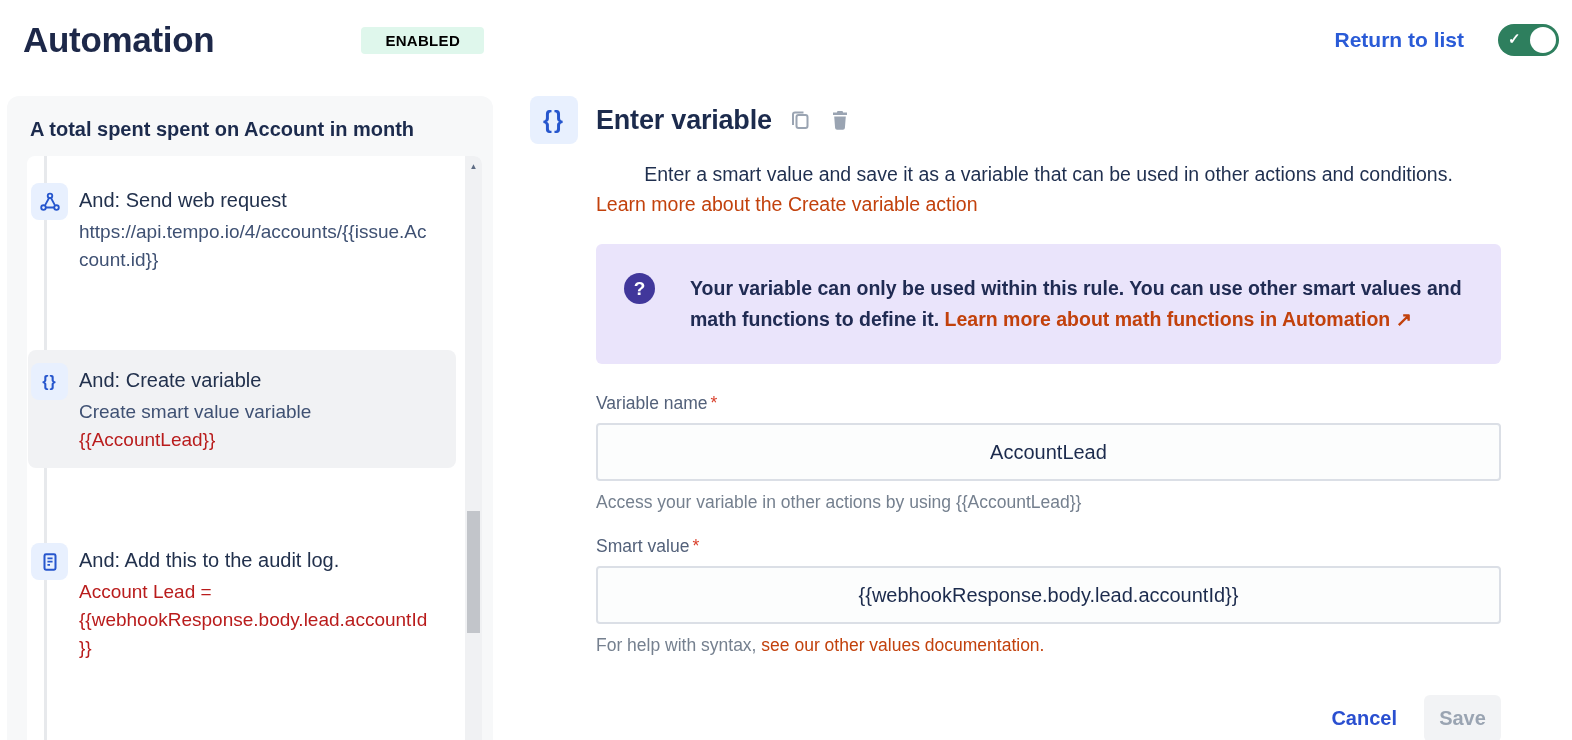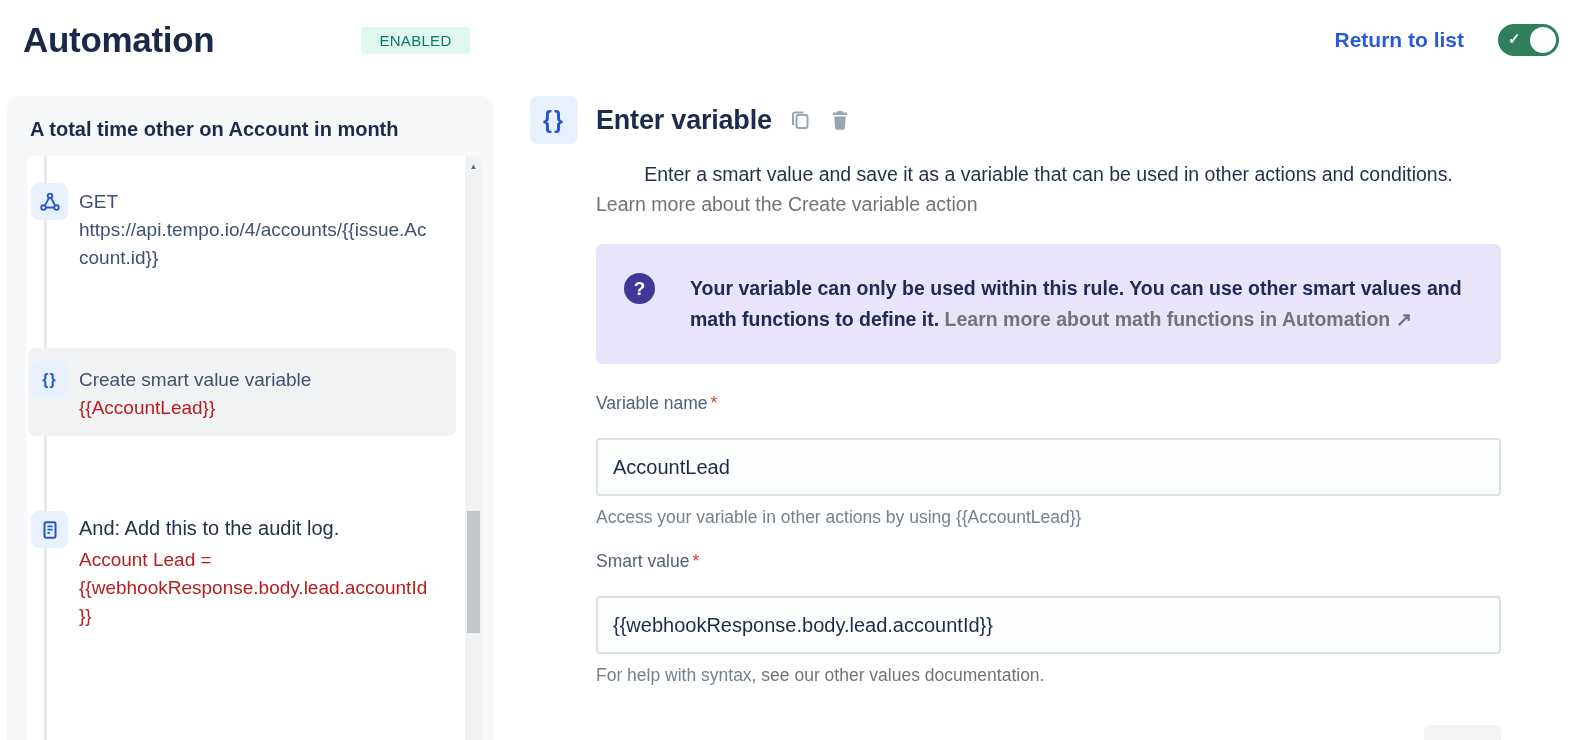--- a/index.html
+++ b/index.html
@@ -6,22 +6,22 @@
   body{
     width:1572px;height:740px;position:relative;overflow:hidden;
     background:#ffffff;font-family:"Liberation Sans",sans-serif;
     color:#1C2B4D;
   }
   a{cursor:pointer;text-decoration:none;}
   
   .header{position:absolute;top:20px;left:23px;right:13px;display:flex;align-items:center;justify-content:center;}
   .page-title{margin:0;font-size:35px;font-weight:700;color:#1D2849;letter-spacing:-0.3px;}
   .status-badge{
-    margin-left:147px;background:#DFF7EC;color:#0f766e;font-size:15px;font-weight:400;
-    letter-spacing:0.3px;padding:5px 18px;border-radius:4px;
+    margin-left:147px;background:#DFF7EC;color:#000000;font-size:15px;font-weight:700;
+    letter-spacing:0.3px;padding:5px 24px;border-radius:4px;
   }
   .spacer{flex:1;}
   .return-link{color:#2A5BD7;font-size:21px;font-weight:700;}
   .toggle{
     margin-left:34px;width:61px;height:32px;border-radius:16px;background:#2E7F5E;
     position:relative;cursor:pointer;flex:none;
   }
   .toggle .check{
     position:absolute;left:10px;top:6px;color:#fff;font-size:15px;font-weight:700;
   }
@@ -59,39 +59,39 @@
   .main-icon{
     width:48px;height:48px;flex:none;border-radius:8px;background:#E8F0FE;color:#2656CD;
     display:flex;align-items:center;justify-content:center;font-size:23px;font-weight:700;letter-spacing:2px;
   }
   .main-body{margin-left:18px;width:905px;}
   .title-row{display:flex;align-items:center;height:48px;}
   .action-title{margin:0;font-size:27px;font-weight:700;color:#1C2B4D;letter-spacing:-0.2px;}
   .icon-btn{margin-left:16px;color:#9AA4B2;display:inline-flex;cursor:pointer;}
   .icon-btn svg{width:24px;height:24px;}
   .desc{margin-top:15px;font-size:19.5px;line-height:30px;color:#1F2F4F;text-align:center;}
-  .link{color:#737373;}
+  .link{color:#c2410c;}
   .desc-link{display:inline-block;font-size:19.5px;line-height:30px;}
   .info-box{
     margin-top:25px;background:#EAE4FB;border-radius:6px;padding:29px 28px;
     display:flex;align-items:flex-start;box-sizing:border-box;
   }
   .q-icon{
     width:31px;height:31px;flex:none;border-radius:50%;background:#41379B;color:#ffffff;
     font-size:19px;font-weight:700;text-align:center;line-height:31px;
   }
   .info-text{margin-left:35px;width:782px;font-size:19.5px;line-height:31px;color:#202B53;font-weight:bold;}
   .field{margin-top:29px;}
   .field-2{margin-top:23px;}
   .field label{font-size:17.5px;color:#53617A;}
   .req{color:#D9402C;margin-left:3px;}
   .text-input{
-    display:block;margin-top:24px;width:100%;box-sizing:border-box;height:58px;
+    display:block;margin-top:9px;width:100%;box-sizing:border-box;height:58px;
     border:2px solid #DBDFE6;border-radius:4px;background:#FCFDFD;
-    font-family:inherit;font-size:20px;color:#1C2B4D;padding:0 15px;outline:none;
+    font-family:inherit;font-size:20px;color:#1C2B4D;padding:0 15px;outline:none;text-align:center;
   }
   .helper{margin-top:11px;font-size:17.5px;color:#75808F;}
   .footer{margin-top:39px;display:flex;justify-content:flex-end;align-items:center;}
   .cancel-btn{font-size:20px;font-weight:700;color:#2A4FD0;}
   .save-btn{
     margin-left:27px;width:77px;height:47px;border:none;border-radius:6px;background:#F2F3F5;
     color:#9AA4B2;font-family:inherit;font-size:20px;font-weight:700;cursor:default;
   }
 </style>
 </head>
@@ -104,49 +104,50 @@
   <a class="return-link">Return to list</a>
   <div class="toggle">
     <span class="check">✓</span>
     <span class="knob"></span>
   </div>
 </div>
 
 <div class="content">
 
   <aside class="sidebar">
-    <div class="rule-title">A total time other on Account in month</div>
+    <div class="rule-title">A total spent spent on Account in month</div>
     <div class="steps-panel">
       <div class="connector"></div>
       <div class="steps">
 
         <div class="step">
           <div class="step-icon">
             <svg viewBox="0 0 24 24" fill="none" stroke="currentColor" stroke-width="2" stroke-linecap="round">
               <circle cx="12" cy="5.3" r="2.5"></circle>
               <circle cx="4.9" cy="18" r="2.5"></circle>
               <circle cx="19.1" cy="18" r="2.5"></circle>
               <path d="M10.9 7.6 L7 14.9"></path>
               <path d="M13.1 7.6 L17 14.9"></path>
               <path d="M7.6 18 L16.4 18"></path>
             </svg>
           </div>
           <div class="step-text">
+            <div class="step-title">And: Send web request</div>
             <div class="step-desc">
-              <div>GET</div>
               <div>https://api.tempo.io/4/accounts/{{issue.Account.id}}</div>
             </div>
           </div>
         </div>
 
         <div class="step selected">
           <div class="step-icon">
             <span class="braces">{}</span>
           </div>
           <div class="step-text">
+            <div class="step-title">And: Create variable</div>
             <div class="step-desc">
               <div>Create smart value variable</div>
               <strong>{{AccountLead}}</strong>
             </div>
           </div>
         </div>
 
         <div class="step">
           <div class="step-icon">
             <svg viewBox="0 0 24 24" fill="none" stroke="currentColor" stroke-width="2.2">

